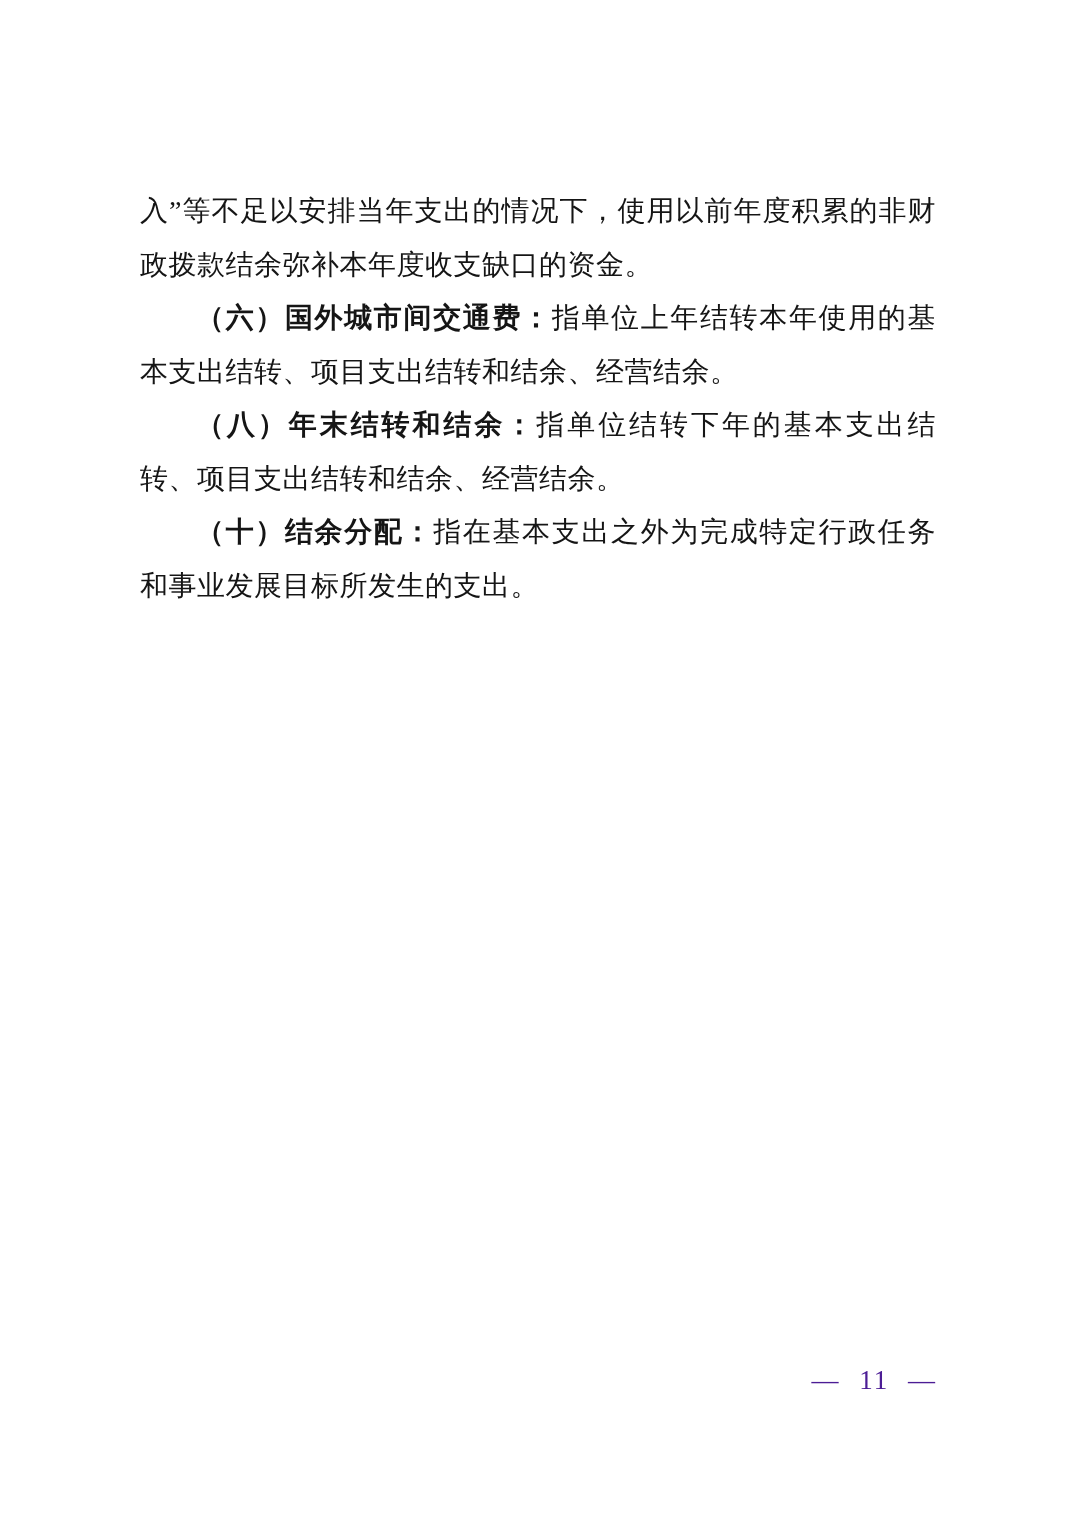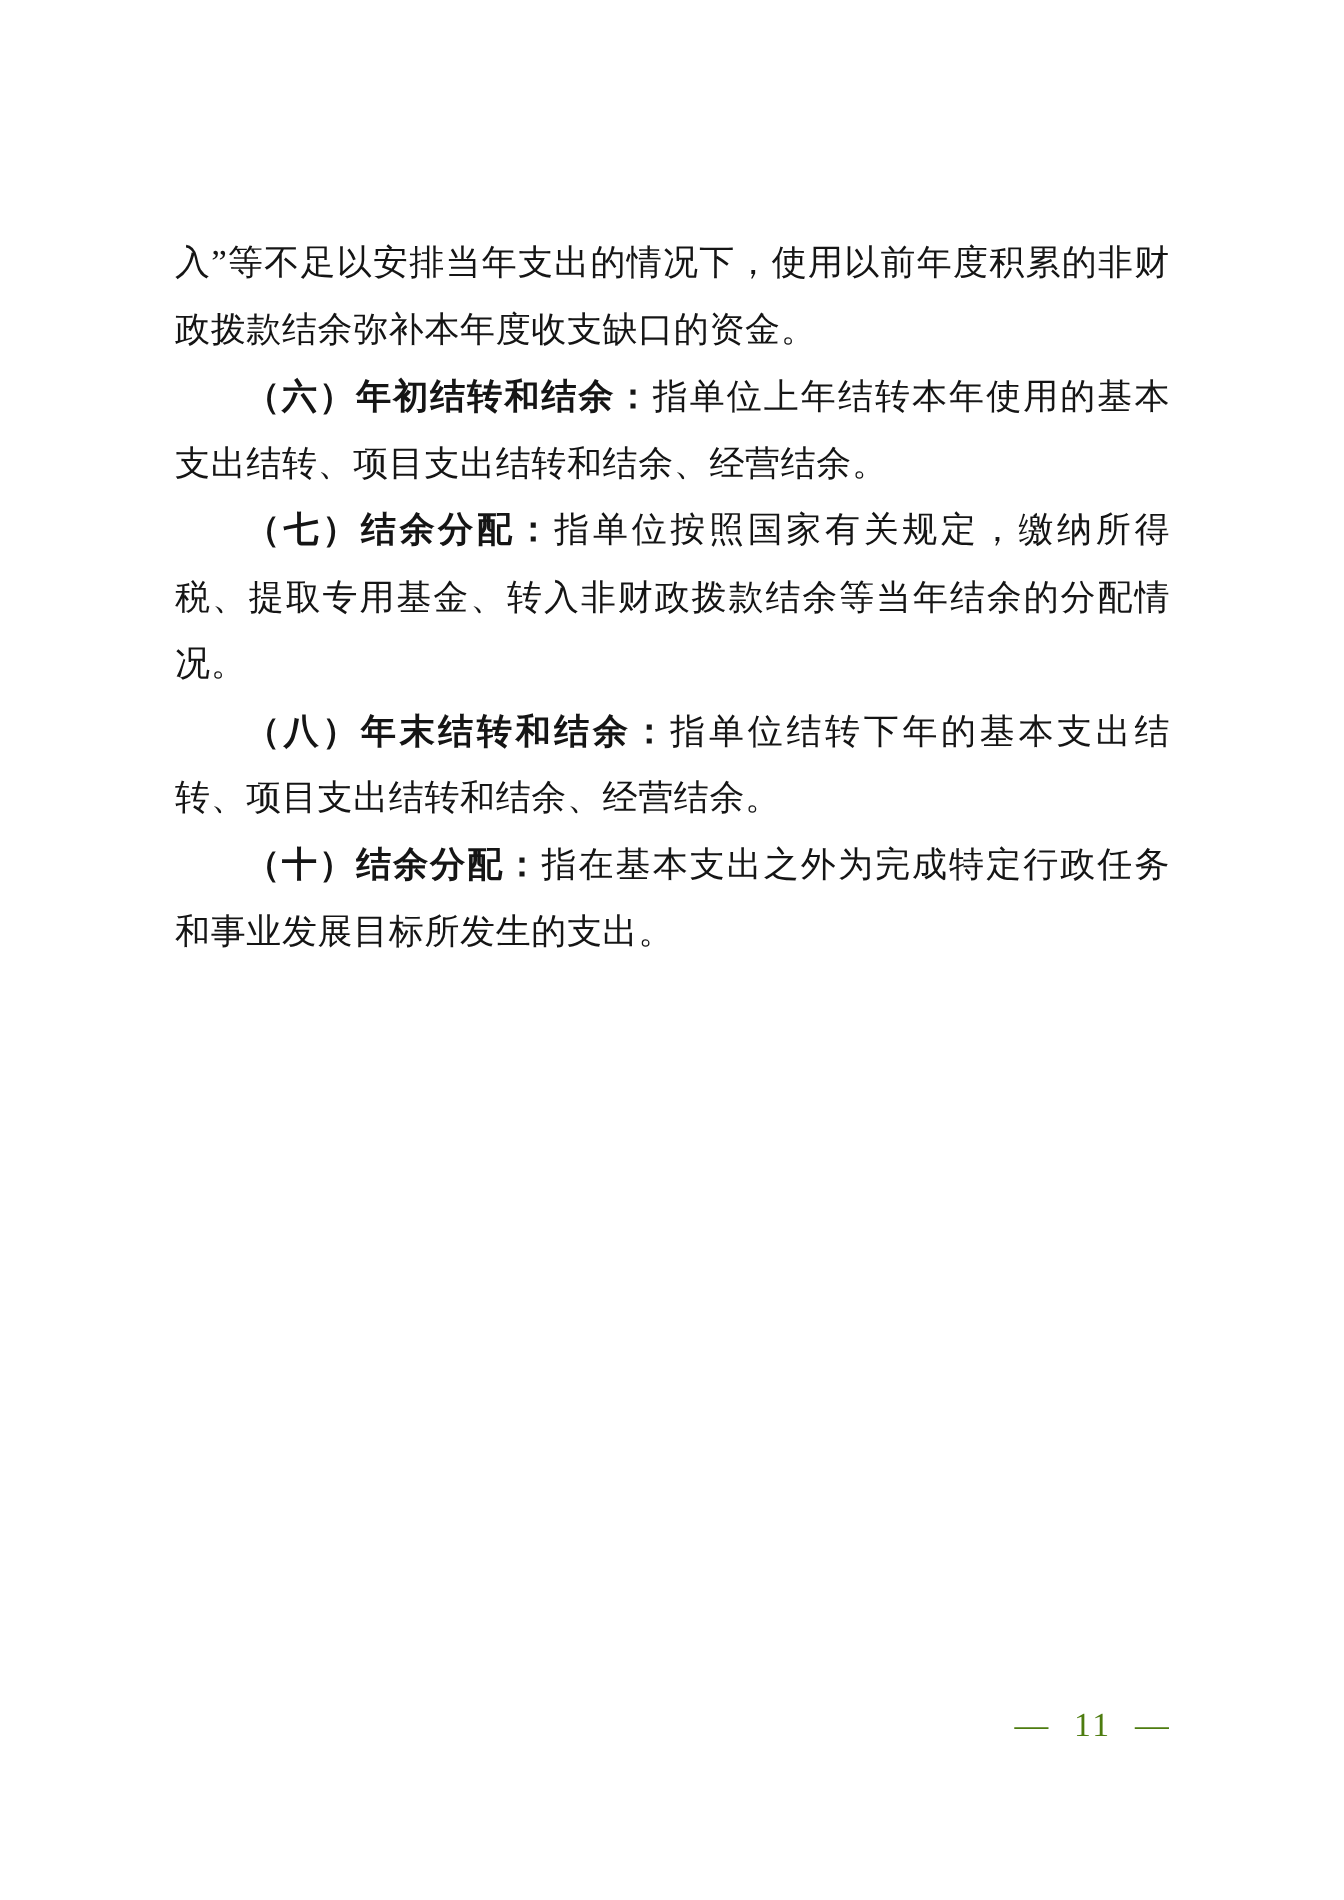--- a/index.html
+++ b/index.html
@@ -42,34 +42,33 @@
     font-weight: 700;
   }
   .page-number {
     position: absolute;
     top: 1363px;
     right: 138px;
     font-size: 27px;
     line-height: 34px;
     letter-spacing: 2px;
     word-spacing: 10px;
-    color: #4d7c0f;
+    color: #4c1d95;
   }
 </style>
 </head>
 <body>
 
 <div class="page">
   <div class="content">
 
     <p class="para continuation"><span class="lead"></span><span>入”等不足以安排当年支出的情况下，使用以前年度积累的非财政拨款结余弥补本年度收支缺口的资金。</span></p>
 
-    <p class="para"><span class="lead">（六）年初结转和结余：</span><span>指单位上年结转本年使用的基本支出结转、项目支出结转和结余、经营结余。</span></p>
+    <p class="para"><span class="lead">（六）国外城市间交通费：</span><span>指单位上年结转本年使用的基本支出结转、项目支出结转和结余、经营结余。</span></p>
 
-    <p class="para"><span class="lead">（七）结余分配：</span><span>指单位按照国家有关规定，缴纳所得税、提取专用基金、转入非财政拨款结余等当年结余的分配情况。</span></p>
 
     <p class="para"><span class="lead">（八）年末结转和结余：</span><span>指单位结转下年的基本支出结转、项目支出结转和结余、经营结余。</span></p>
 
 
     <p class="para"><span class="lead">（十）结余分配：</span><span>指在基本支出之外为完成特定行政任务和事业发展目标所发生的支出。</span></p>
 
 
 
   </div>
 

